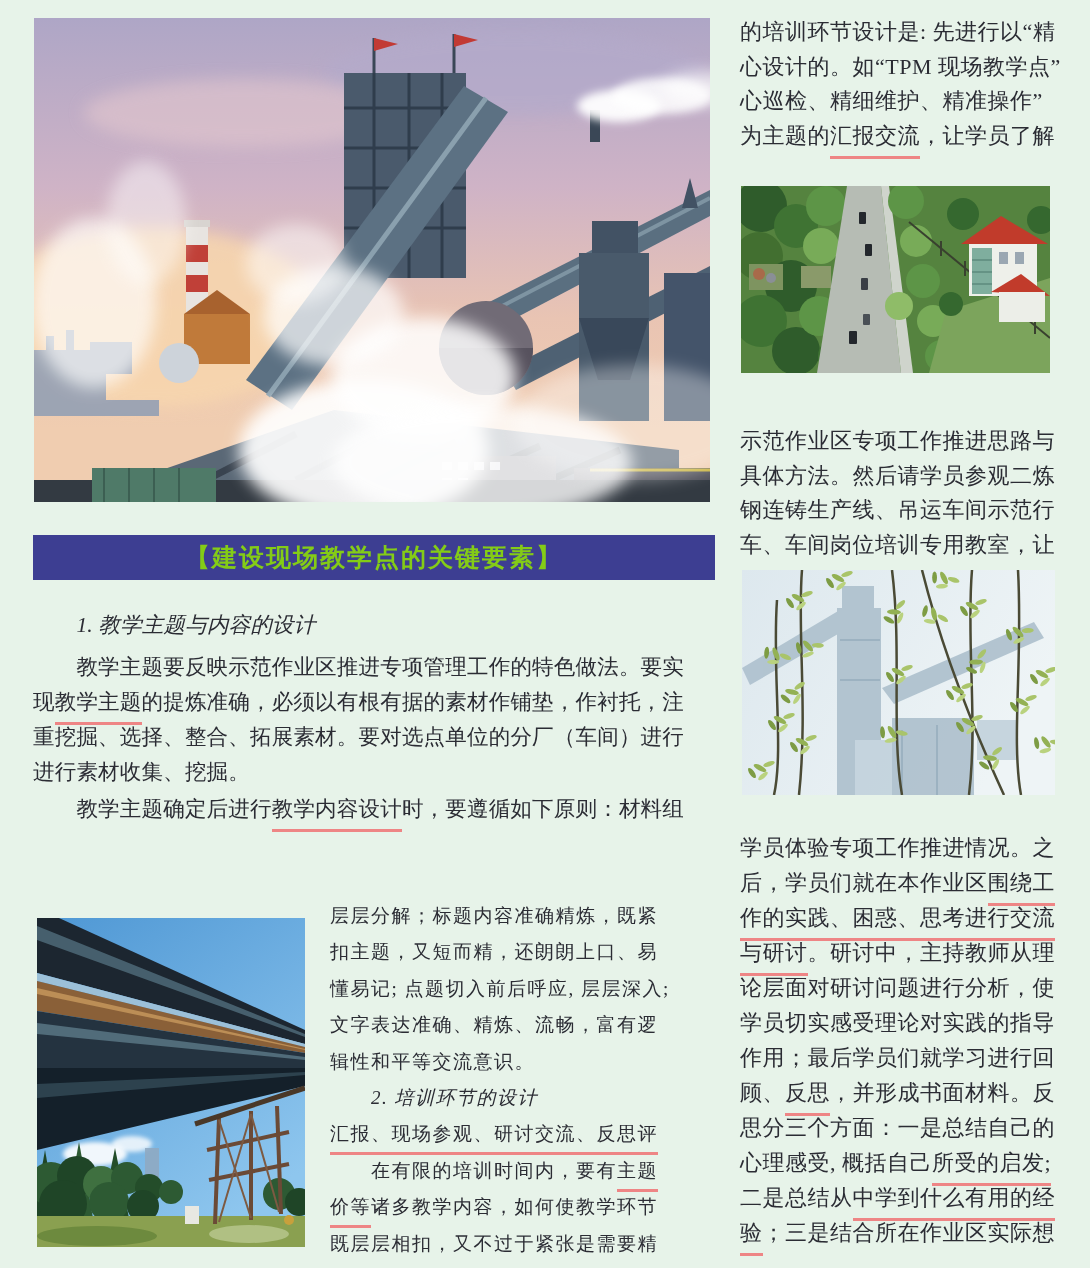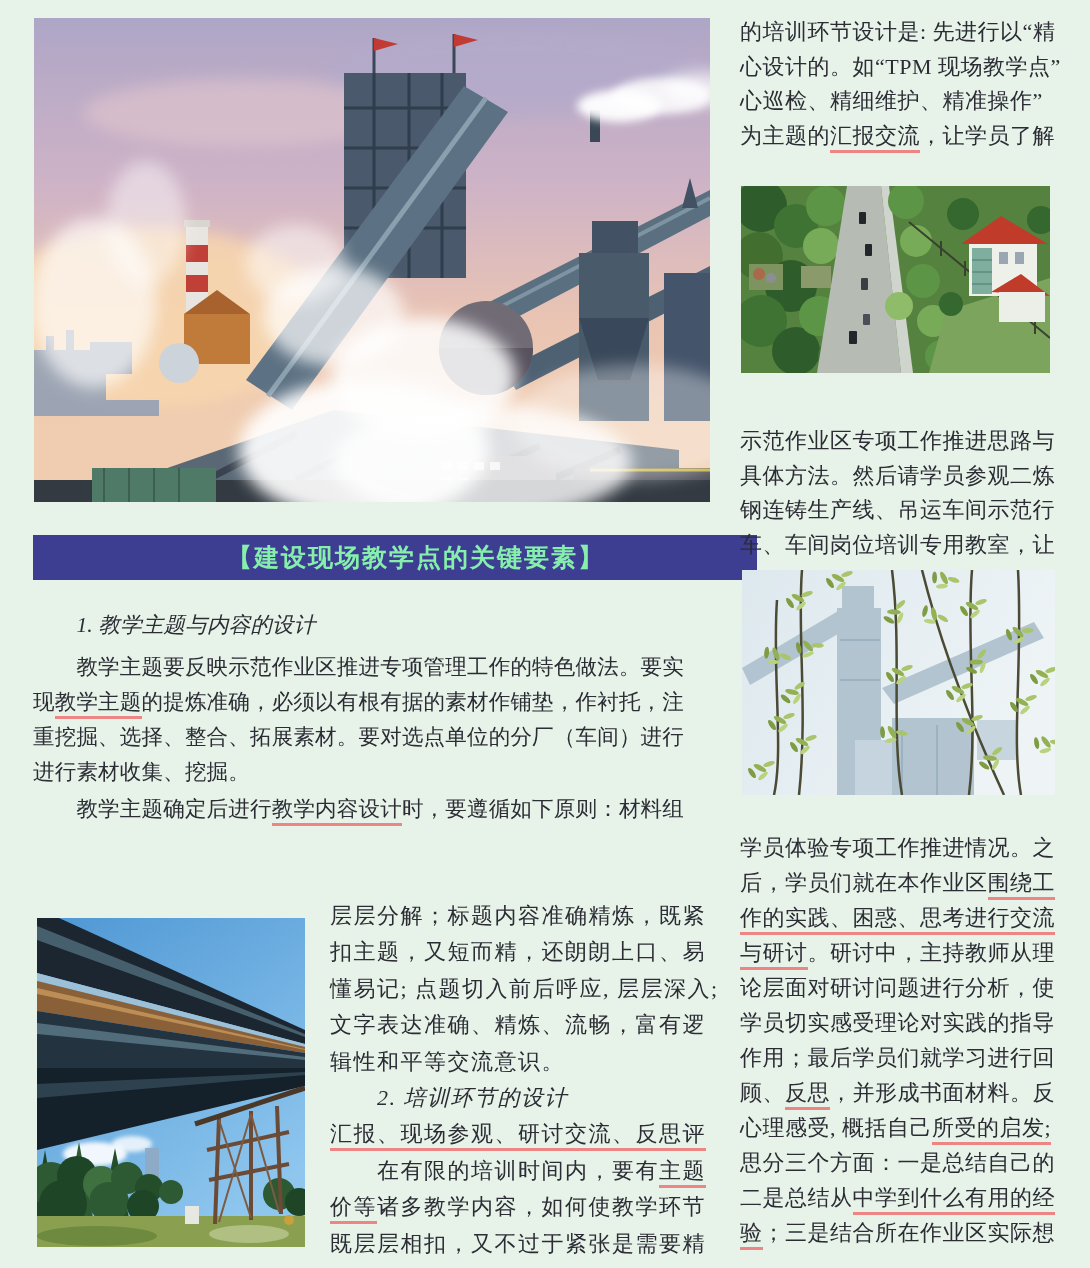--- a/index.html
+++ b/index.html
@@ -5,31 +5,31 @@
   html,body{margin:0;padding:0;background:#e7f3e9;}
   .page{position:relative;width:1090px;height:1268px;background:#e7f3e9;overflow:hidden;
         font-family:"Liberation Serif","DejaVu Serif",serif;color:#2b2c34;}
   figure.photo{position:absolute;margin:0;padding:0;overflow:hidden;}
   figure.photo svg{display:block;width:100%;height:100%;}
   .photo-a{left:34px;top:18px;width:676px;height:484px;}
   .photo-b{left:741px;top:186px;width:309px;height:187px;}
   .photo-c{left:742px;top:570px;width:313px;height:225px;}
   .photo-d{left:37px;top:918px;width:268px;height:329px;}
   .banner{position:absolute;left:33px;top:535px;width:682px;height:45px;background:#3d3e92;
-          color:#86efac;font-family:"Liberation Sans","DejaVu Sans",sans-serif;font-weight:bold;
-          font-size:25px;line-height:45px;text-align:center;letter-spacing:2px;padding-left:42px;}
+          color:#84cc16;font-family:"Liberation Sans","DejaVu Sans",sans-serif;font-weight:bold;
+          font-size:25px;line-height:45px;text-align:center;letter-spacing:2px;}
   .tline{white-space:nowrap;}
   .seg{display:inline;}
-  .ul{border-bottom:3px solid #ee8585;padding-bottom:2px;}
+  .ul{border-bottom:3px solid #ee8585;padding-bottom:8px;}
   .kai{font-style:italic;}
   .main-col{position:absolute;left:33px;top:608px;width:690px;font-size:21.5px;letter-spacing:0.2px;}
   .main-col .tline{height:35px;line-height:35px;}
   .main-col .block-heading{margin-bottom:7px;}
   .main-col .block-para2{margin-top:2px;}
-  .wrapped-col{position:absolute;left:330px;top:898px;width:392px;font-size:22px;letter-spacing:1.5px;}
+  .wrapped-col{position:absolute;left:330px;top:898px;width:392px;font-size:19px;letter-spacing:1.5px;}
   .wrapped-col .tline{height:36.4px;line-height:36.4px;}
   .rc{position:absolute;left:740px;width:320px;font-size:22px;letter-spacing:0.5px;}
   .rc .tline{height:34.5px;line-height:34.5px;}
   .rc3 .tline{height:35px;line-height:35px;}
   .rc1{top:15px;} .rc2{top:424px;} .rc3{top:830px;}
 </style>
 </head>
 <body>
 
 <div class="page">
@@ -396,19 +396,19 @@
 
   <div class="rc rc3">
       <div class="tline"><span class="seg">学员体验专项工作推进情况。之</span></div>
       <div class="tline"><span class="seg">后，学员们就在本作业区</span><span class="seg ul">围绕工</span></div>
       <div class="tline"><span class="seg ul">作的实践、困惑、思考进行交流</span></div>
       <div class="tline"><span class="seg ul">与研讨</span><span class="seg">。研讨中，主持教师从理</span></div>
       <div class="tline"><span class="seg">论层面对研讨问题进行分析，使</span></div>
       <div class="tline"><span class="seg">学员切实感受理论对实践的指导</span></div>
       <div class="tline"><span class="seg">作用；最后学员们就学习进行回</span></div>
       <div class="tline"><span class="seg">顾、</span><span class="seg ul">反思</span><span class="seg">，并形成书面材料。反</span></div>
+      <div class="tline"><span class="seg">思分三个方面：一是总结自己的</span></div>
       <div class="tline"><span class="seg">心理感受, 概括自己</span><span class="seg ul">所受的启发;</span></div>
-      <div class="tline"><span class="seg">思分三个方面：一是总结自己的</span></div>
       <div class="tline"><span class="seg">二是总结从</span><span class="seg ul">中学到什么有用的经</span></div>
       <div class="tline"><span class="seg ul">验</span><span class="seg">；三是结合所在作业区实际想</span></div>
     </div>
 
 </div>
 
 </body></html>

